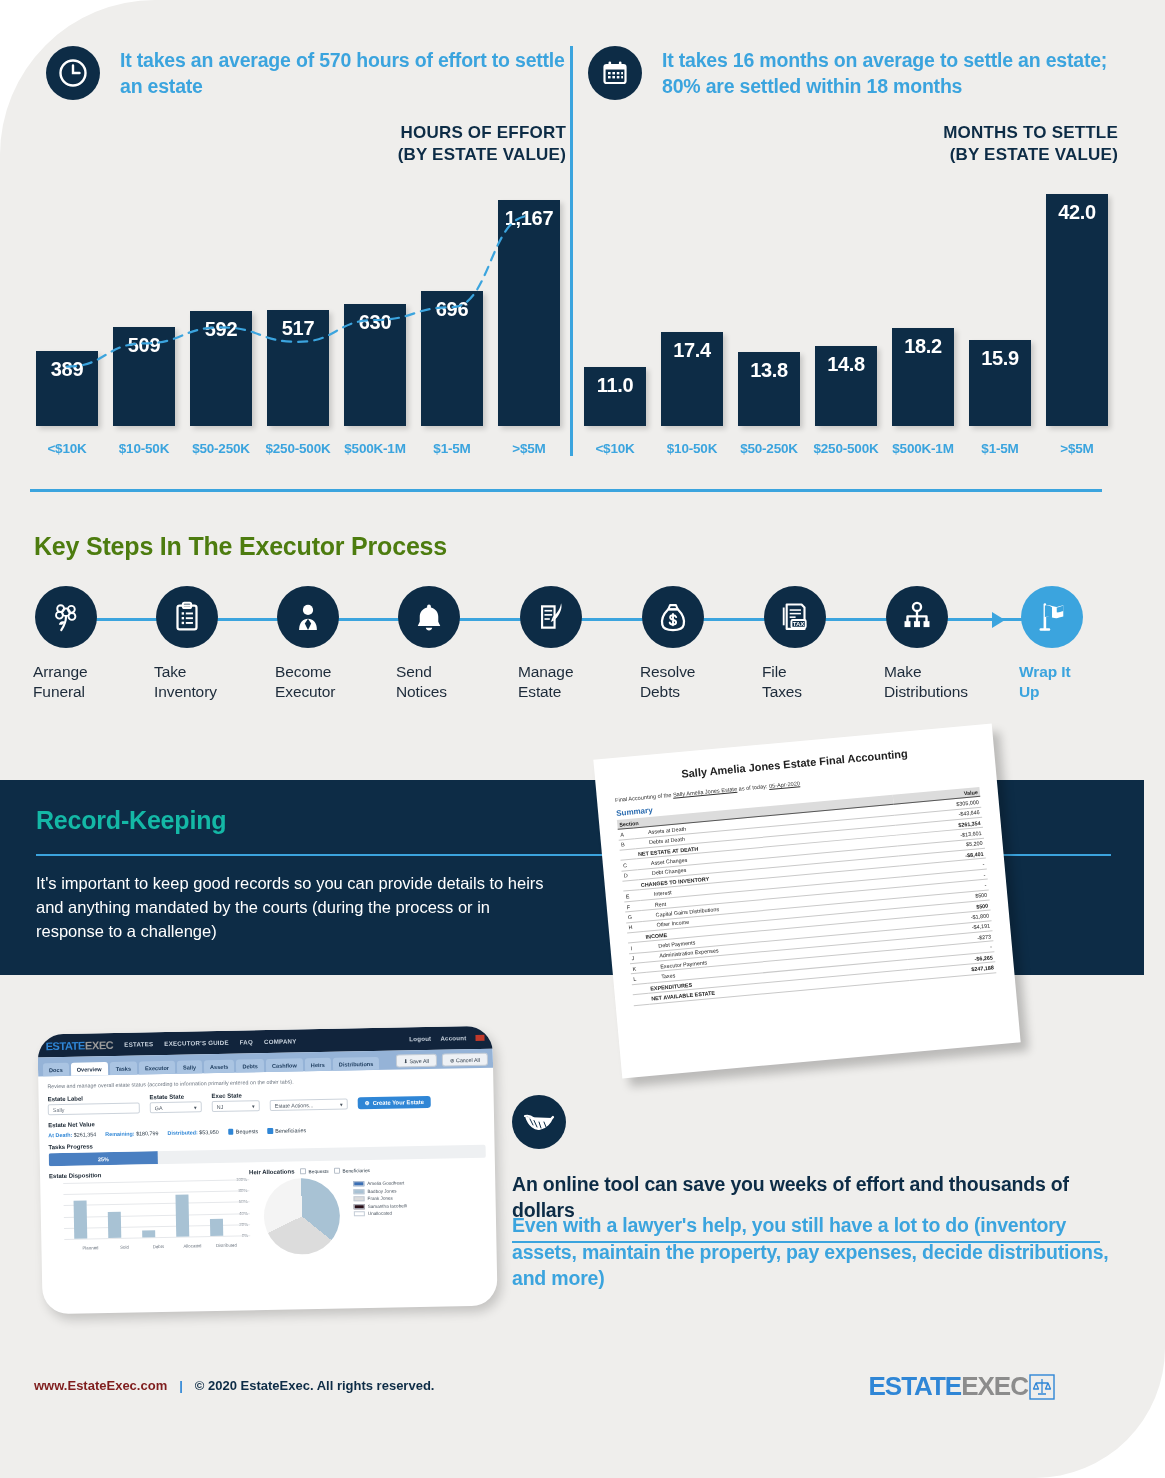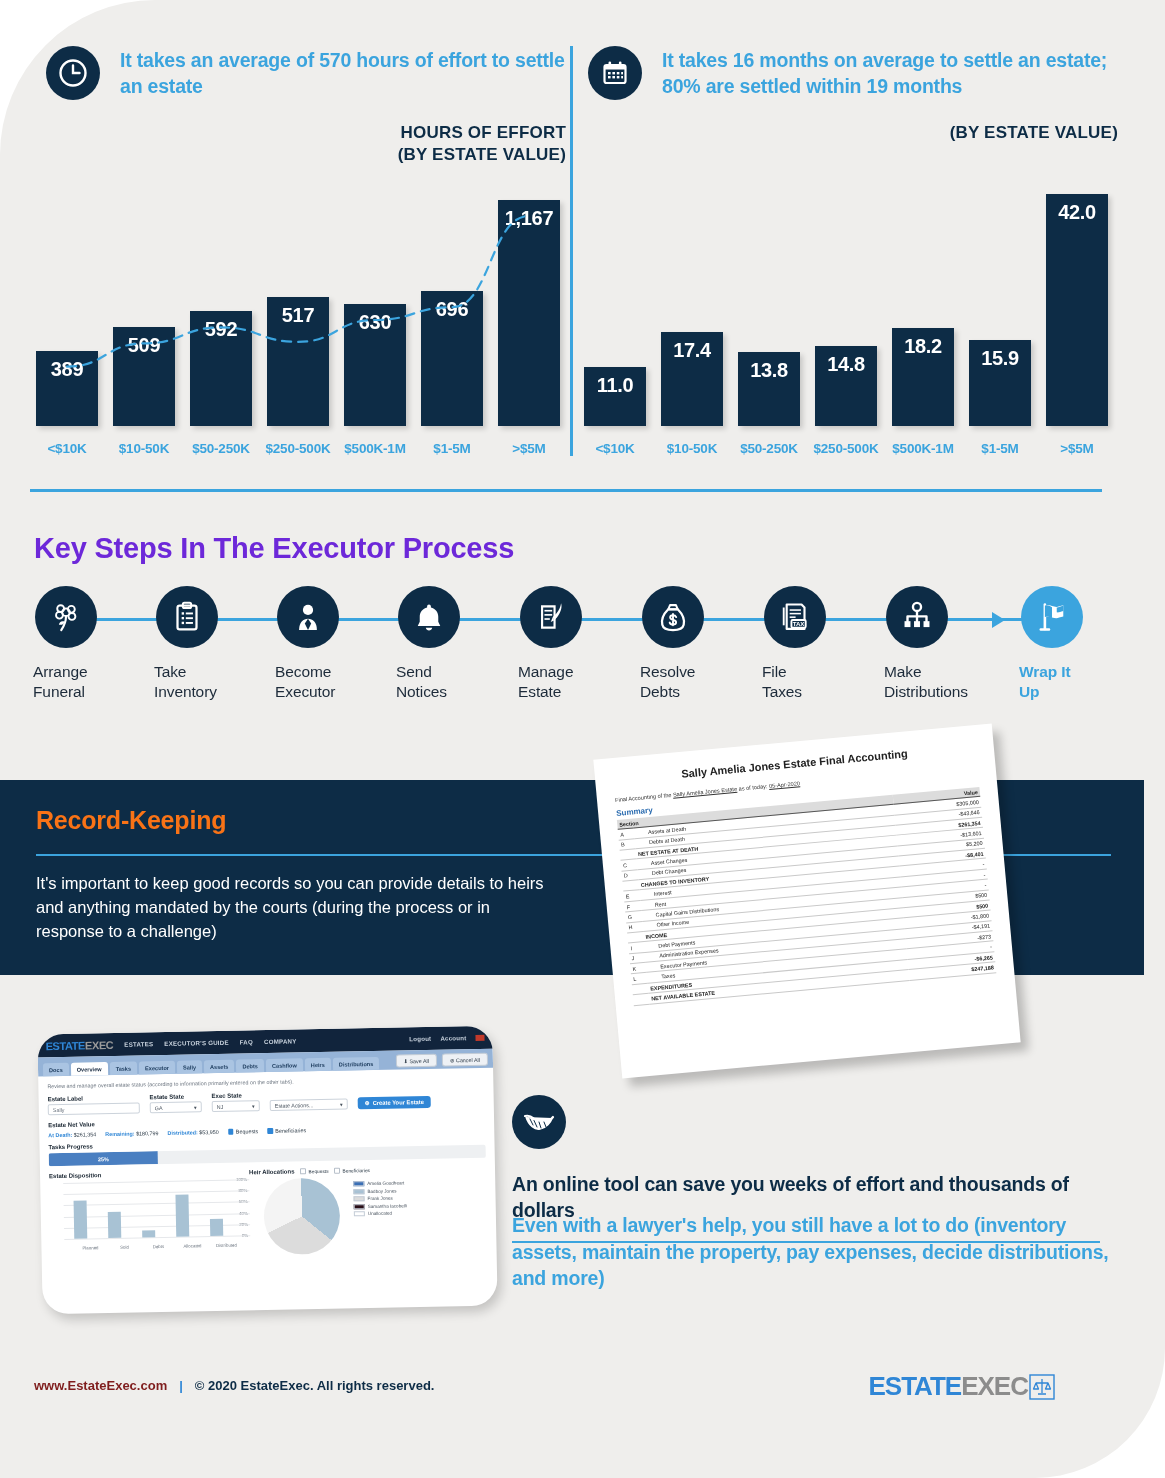--- a/index.html
+++ b/index.html
@@ -66,21 +66,21 @@
   .bar-label {
     position: absolute; bottom: 4px; width: 96px; text-align: center;
     color: #3ba4de; font-weight: bold; font-size: 13.5px; letter-spacing: -0.2px;
   }
   .trend { position: absolute; left: 0; top: 0; width: 524px; height: 226px; pointer-events: none; }
 
   
   .steps-section { position: absolute; top: 520px; left: 0; width: 1165px; height: 250px; }
   .steps-title {
     position: absolute; left: 34px; top: 12px;
-    color: #6d28d9; font-weight: bold; font-size: 29px; letter-spacing: -0.2px;
+    color: #4d7c0f; font-weight: bold; font-size: 25px; letter-spacing: -0.2px;
   }
   .steps-track {
     position: absolute; left: 64px; top: 98px; width: 996px; height: 3px;
     background: #3ba4de;
   }
   .arrow-head {
     position: absolute; left: 992px; top: 92px;
     width: 0; height: 0; border-top: 8px solid transparent;
     border-bottom: 8px solid transparent; border-left: 13px solid #3ba4de;
   }
@@ -99,21 +99,21 @@
   }
   .step-label.accent { color: #3ba4de; font-weight: bold; }
 
   
   .record-band {
     position: absolute; left: 0; top: 780px; width: 1144px; height: 195px;
     background: #0d2c46;
   }
   .record-title {
     position: absolute; left: 36px; top: 26px;
-    color: #f97316; font-weight: bold; font-size: 25px; letter-spacing: -0.2px;
+    color: #14b8a6; font-weight: bold; font-size: 25px; letter-spacing: -0.2px;
   }
   .record-rule {
     position: absolute; left: 36px; top: 74px; width: 1075px; height: 2px;
     background: #3ba4de;
   }
   .record-body {
     position: absolute; left: 36px; top: 92px; width: 520px;
     color: #ffffff; font-size: 16.5px; line-height: 1.45;
   }
 
@@ -280,23 +280,24 @@
                 <rect x="14.4" y="16" width="2.6" height="2.4"></rect>
               <rect x="18.8" y="16" width="2.6" height="2.4"></rect>
                 <rect x="23.2" y="16" width="1.8" height="2.4"></rect>
               <rect x="10" y="20" width="2.6" height="2.4"></rect>
                 <rect x="14.4" y="20" width="2.6" height="2.4"></rect>
               <rect x="18.8" y="20" width="2.6" height="2.4"></rect>
                 <rect x="23.2" y="20" width="1.8" height="2.4"></rect>
             </g>
           </svg>
         </div>
-        <div class="stat-head-text">It takes 16 months on average to settle an estate; 80% are settled within 19 months</div>
+        <div class="stat-head-text">It takes 16 months on average to settle an estate; 80% are settled within 18 months</div>
       </div>
       <div class="chart-title">
+        <div>MONTHS TO SETTLE</div>
         <div>(BY ESTATE VALUE)</div>
       </div>
     </div>
 
     <div class="divider-vert"></div>
     <div class="divider-horiz"></div>
 
     <div class="chart left-chart" id="chart0">
       <div class="bars">
           <div class="bar-wrap" style="left: 0px;">
@@ -308,21 +309,21 @@
             <div class="bar" style="height: 98.5724px;">
               <span class="bar-value">509</span>
             </div>
           </div>
           <div class="bar-wrap" style="left: 154px;">
             <div class="bar" style="height: 114.646px;">
               <span class="bar-value">592</span>
             </div>
           </div>
           <div class="bar-wrap" style="left: 231px;">
-            <div class="bar" style="height: 129px;">
+            <div class="bar" style="height: 116px;">
               <span class="bar-value">517</span>
             </div>
           </div>
           <div class="bar-wrap" style="left: 308px;">
             <div class="bar" style="height: 122.005px;">
               <span class="bar-value">630</span>
             </div>
           </div>
           <div class="bar-wrap" style="left: 385px;">
             <div class="bar" style="height: 134.787px;">

